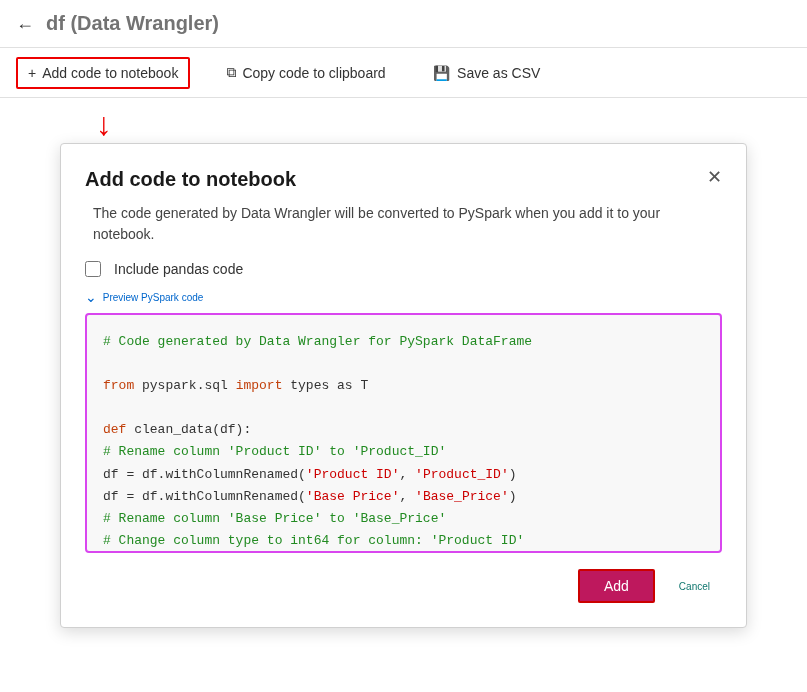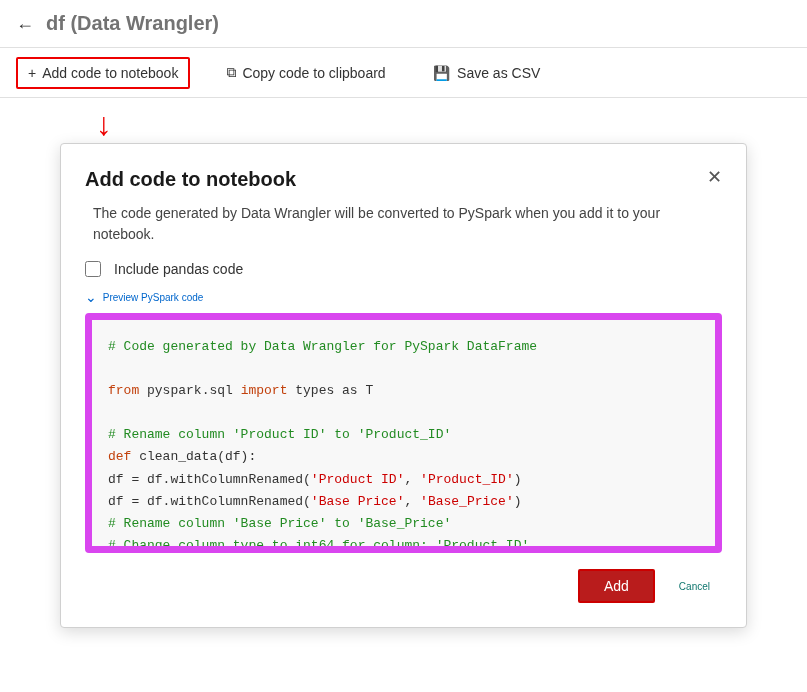--- a/index.html
+++ b/index.html
@@ -144,21 +144,21 @@
     }
     .preview-label {
       font-size: 10px;
       color: #0066cc;
       font-weight: 500;
     }
 
     
     .code-block {
       background: #f8f8f8;
-      border: 7px solid #d946ef;
+      border: 2px solid #d946ef;
       border-radius: 4px;
       padding: 16px;
       font-family: 'Consolas', 'Courier New', monospace;
       font-size: 13px;
       line-height: 1.7;
       overflow: hidden;
       max-height: 240px;
     }
     .code-comment { color: #228B22; }
     .code-keyword { color: #c2410c; }
@@ -167,21 +167,21 @@
 
     
     .modal-footer {
       display: flex;
       justify-content: flex-end;
       align-items: center;
       gap: 12px;
       margin-top: 16px;
     }
     .btn-add {
-      background: #b91c1c;
+      background: #be185d;
       color: #fff;
       border: 2px solid #cc0000;
       border-radius: 2px;
       padding: 7px 24px;
       font-size: 14px;
       font-weight: 500;
       cursor: pointer;
     }
     .btn-cancel {
       background: transparent;
@@ -235,22 +235,22 @@
     <div class="preview-header">
       <span class="chevron-icon">⌄</span>
       <span class="preview-label">Preview PySpark code</span>
     </div>
 
     <div class="code-block" id="code-container">
     <div><span class="code-comment"># Code generated by Data Wrangler for PySpark DataFrame</span></div>
         <div>&nbsp;</div>
         <div><span class="code-keyword">from</span><span class="code-normal"> pyspark.sql </span><span class="code-keyword">import</span><span class="code-normal"> types as T</span></div>
         <div>&nbsp;</div>
+        <div><span class="code-keyword">def</span><span class="code-normal"> clean_data(df):</span></div>
         <div><span class="code-comment">    # Rename column 'Product ID' to 'Product_ID'</span></div>
-        <div><span class="code-keyword">def</span><span class="code-normal"> clean_data(df):</span></div>
         <div><span class="code-normal">    df = df.withColumnRenamed(</span><span class="code-string">'Product ID'</span><span class="code-normal">, </span><span class="code-string">'Product_ID'</span><span class="code-normal">)</span></div>
         <div><span class="code-normal">    df = df.withColumnRenamed(</span><span class="code-string">'Base Price'</span><span class="code-normal">, </span><span class="code-string">'Base_Price'</span><span class="code-normal">)</span></div>
         <div><span class="code-comment">    # Rename column 'Base Price' to 'Base_Price'</span></div>
         <div><span class="code-comment">    # Change column type to int64 for column: 'Product ID'</span></div>
       </div>
 
     <div class="modal-footer">
       <button class="btn-add">Add</button>
       <button class="btn-cancel">Cancel</button>
     </div>

